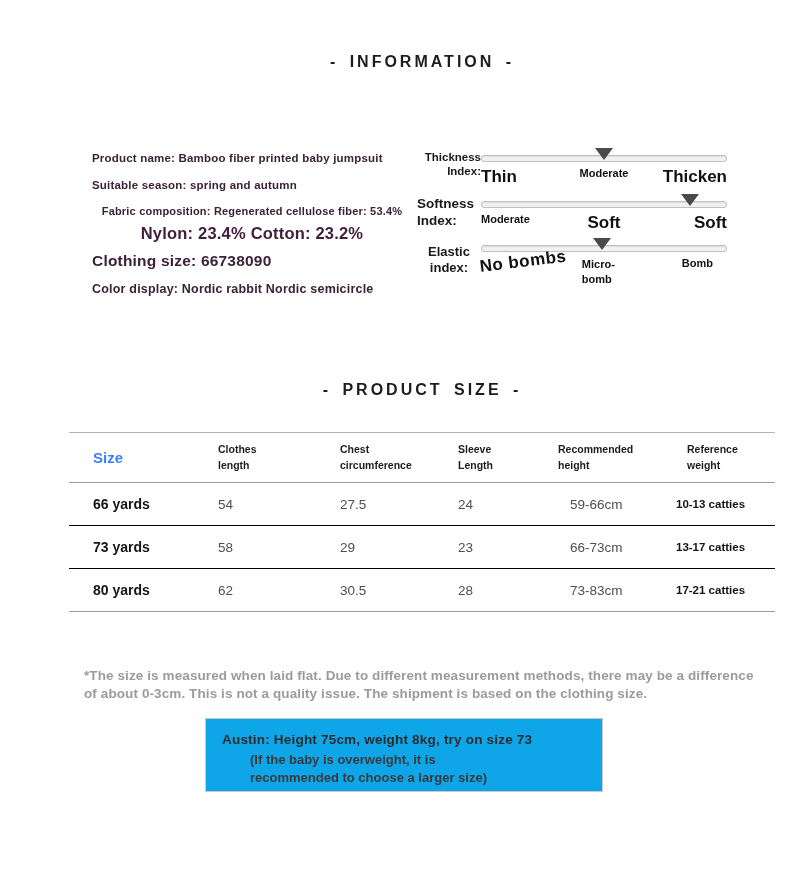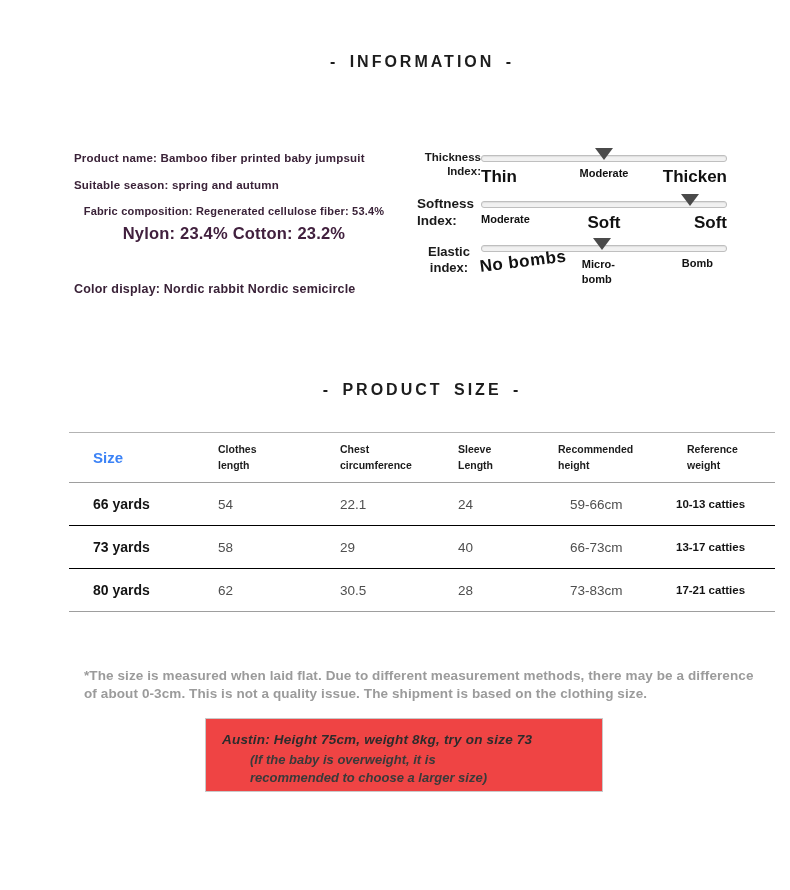--- a/index.html
+++ b/index.html
@@ -25,21 +25,21 @@
     color: #1d1d1d;
     letter-spacing: 3px;
     word-spacing: 4px;
   }
   .title-information { top: 53px; }
   .title-product-size { top: 381px; }
 
   
   .info-block {
     position: absolute;
-    left: 47px;
+    left: 65px;
     top: 148px;
     width: 320px;
     height: 160px;
     color: #3a2238;
     text-decoration: underline;
   }
   .info-block p { position: absolute; left: 0; width: 100%; font-weight: bold; letter-spacing: 0.2px; }
   .info-product-name   { top: 4px;   font-size: 11.5px; }
   .info-season         { top: 31px;  font-size: 11.5px; }
   .info-fabric         { top: 57px;  font-size: 11px; text-align: center; }
@@ -151,23 +151,22 @@
   }
 
   
   .model-box {
     position: absolute;
     left: 178px;
     top: 718px;
     width: 398px;
     height: 74px;
     border: 1px solid #c9c9c9;
-    background: #ef4444;
+    background: #0ea5e9;
     padding: 13px 0 0 16px;
-    font-style: italic;
   }
   .model-title {
     font-size: 13.5px;
     font-weight: bold;
     color: #2c2c2c;
     letter-spacing: 0.2px;
   }
   .model-subtitle {
     margin-top: 4px;
     margin-left: 28px;
@@ -183,20 +182,21 @@
 
 <div class="page">
 
   <div class="section-title title-information">- INFORMATION -</div>
 
   <div class="info-block">
     <p class="info-product-name">Product name: Bamboo fiber printed baby jumpsuit</p>
     <p class="info-season">Suitable season: spring and autumn</p>
     <p class="info-fabric">Fabric composition: Regenerated cellulose fiber: 53.4%</p>
     <p class="info-fabric2">Nylon: 23.4% Cotton: 23.2%</p>
+    <p class="info-clothing-size">Clothing size: 66738090</p>
     <p class="info-color-display">Color display: Nordic rabbit Nordic semicircle</p>
   </div>
 
   <div class="index-block">
 
     <div class="idx-row idx-row-0">
       <div class="idx-label">Thickness Index:</div>
       <div class="idx-track-area">
         <div class="idx-marker" style="left: 50%;"></div>
         <div class="idx-track"></div>
@@ -252,30 +252,30 @@
         <th class="th-size">Size</th>
         <th class="pad-2"><span class="th-label w-narrow">Clothes length</span></th>
         <th class="pad-3"><span class="th-label w-mid">Chest circumference</span></th>
         <th class="pad-4"><span class="th-label w-narrow">Sleeve Length</span></th>
         <th class="pad-5"><span class="th-label w-wide">Recommended height</span></th>
         <th class="pad-6"><span class="th-label w-narrow">Reference weight</span></th>
       </tr>
       <tr class="row">
         <td class="td-size pad-1">66 yards</td>
         <td class="td-value pad-2">54</td>
-        <td class="td-value pad-3">22.1</td>
+        <td class="td-value pad-3">27.5</td>
         <td class="td-value pad-4">24</td>
         <td class="td-value pad-5v">59-66cm</td>
         <td class="td-weight pad-6v">10-13 catties</td>
       </tr>
       <tr class="row">
         <td class="td-size pad-1">73 yards</td>
         <td class="td-value pad-2">58</td>
         <td class="td-value pad-3">29</td>
-        <td class="td-value pad-4">40</td>
+        <td class="td-value pad-4">23</td>
         <td class="td-value pad-5v">66-73cm</td>
         <td class="td-weight pad-6v">13-17 catties</td>
       </tr>
       <tr class="row">
         <td class="td-size pad-1">80 yards</td>
         <td class="td-value pad-2">62</td>
         <td class="td-value pad-3">30.5</td>
         <td class="td-value pad-4">28</td>
         <td class="td-value pad-5v">73-83cm</td>
         <td class="td-weight pad-6v">17-21 catties</td>

